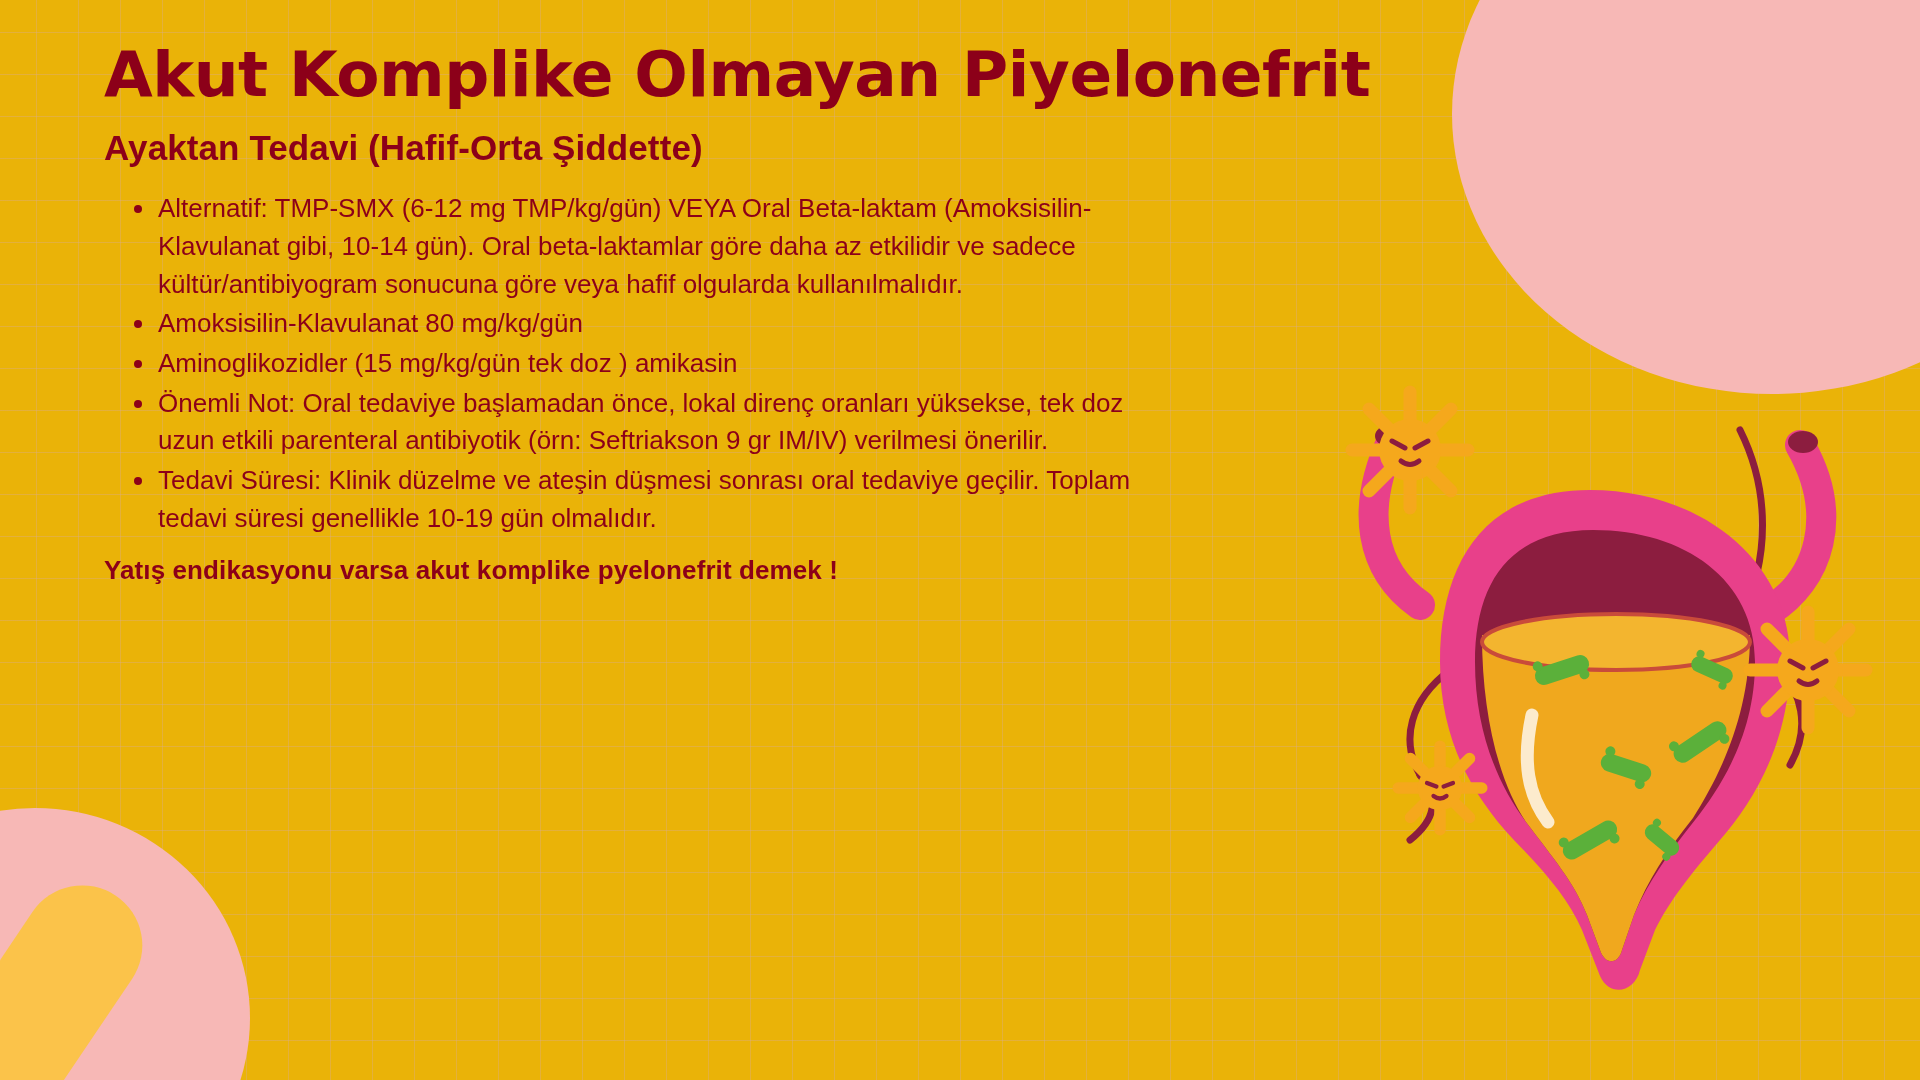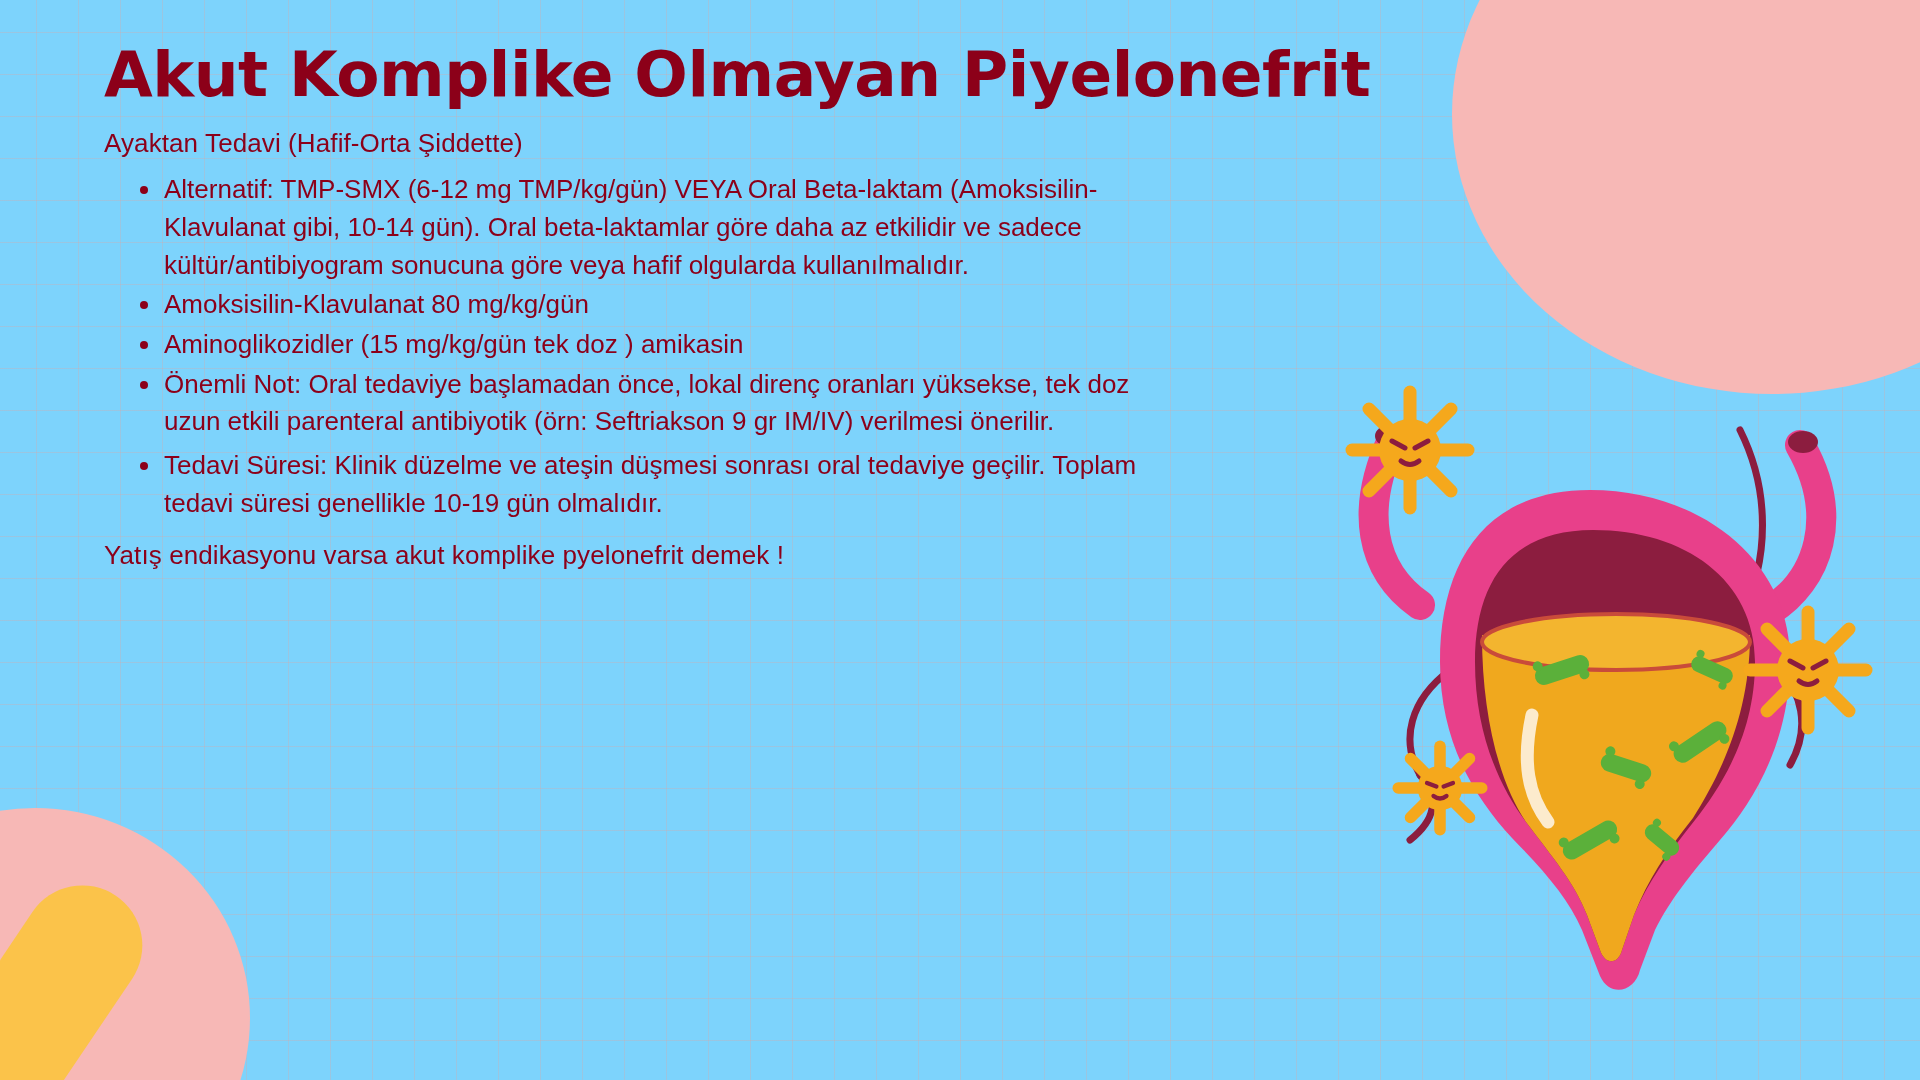--- a/index.html
+++ b/index.html
@@ -14,21 +14,21 @@
     background: #fdf0ef;
     position: relative;
   }
 
   
   #slide {
     position: absolute;
     inset: 0;
     width: 1920px;
     height: 1080px;
-    background: #7dd3fc;
+    background: #eab308;
     overflow: hidden;
   }
   #grid {
     position: absolute;
     inset: 0;
     background-image:
       linear-gradient(to right, rgba(214,170,168,0.33) 1px, transparent 1px),
       linear-gradient(to bottom, rgba(214,170,168,0.33) 1px, transparent 1px);
     background-size: 42px 42px;
     background-position: -6px -10px;
@@ -73,29 +73,29 @@
     font-family: "DejaVu Sans", sans-serif;
     font-weight: 800;
     font-size: 63px;
     line-height: 1.05;
     letter-spacing: -0.5px;
     color: #8c0019;
     margin: 0 0 20px 0;
     white-space: nowrap;
   }
   .section-head {
-    font-size: 26px;
-    font-weight: 400;
+    font-size: 35px;
+    font-weight: 700;
     color: #8c0019;
-    margin: 16px 0 12px 0;
+    margin: 16px 0 22px 0;
     letter-spacing: 0.1px;
   }
   ul.bullets {
     list-style: none;
-    margin: 6px;
+    margin: 0;
     padding: 0;
   }
   ul.bullets > li {
     position: relative;
     color: #8c0019;
     font-size: 26px;
     line-height: 1.45;
     padding-left: 54px;
     margin: 0 0 2px 0;
     max-width: 1000px;
@@ -105,21 +105,21 @@
     position: absolute;
     left: 30px;
     top: 15px;
     width: 8px;
     height: 8px;
     background: #8c0019;
     border-radius: 50%;
   }
   #closing {
     font-size: 26px;
-    font-weight: 400;
+    font-weight: 700;
     color: #8c0019;
     margin-top: 18px;
     letter-spacing: 0.1px;
   }
 
   
   #illustration {
     position: absolute;
     right: 0px;
     top: 370px;

